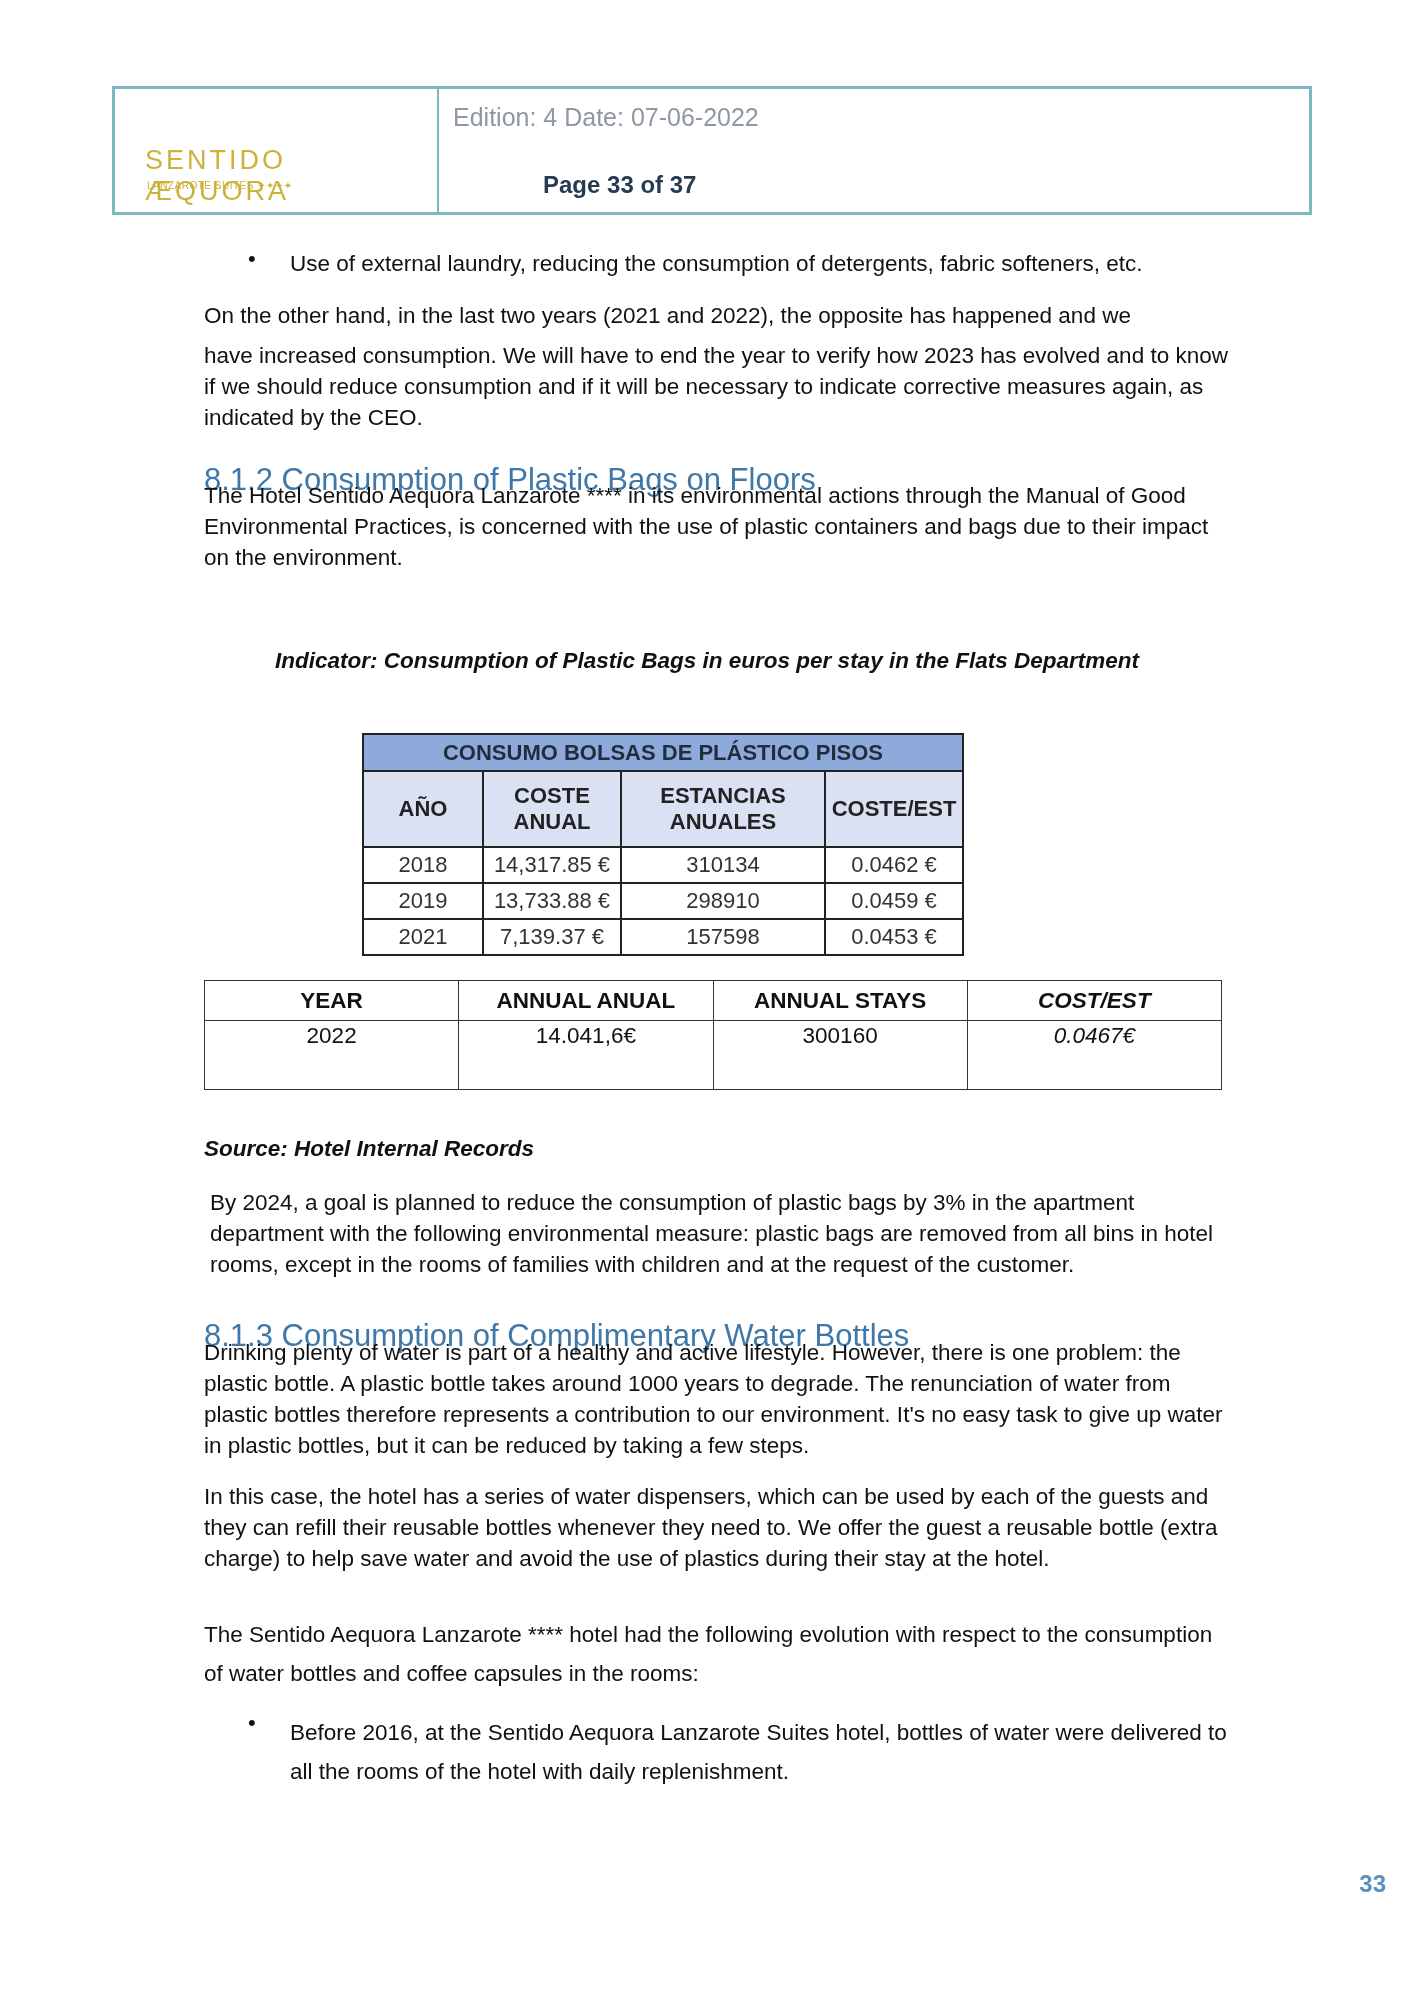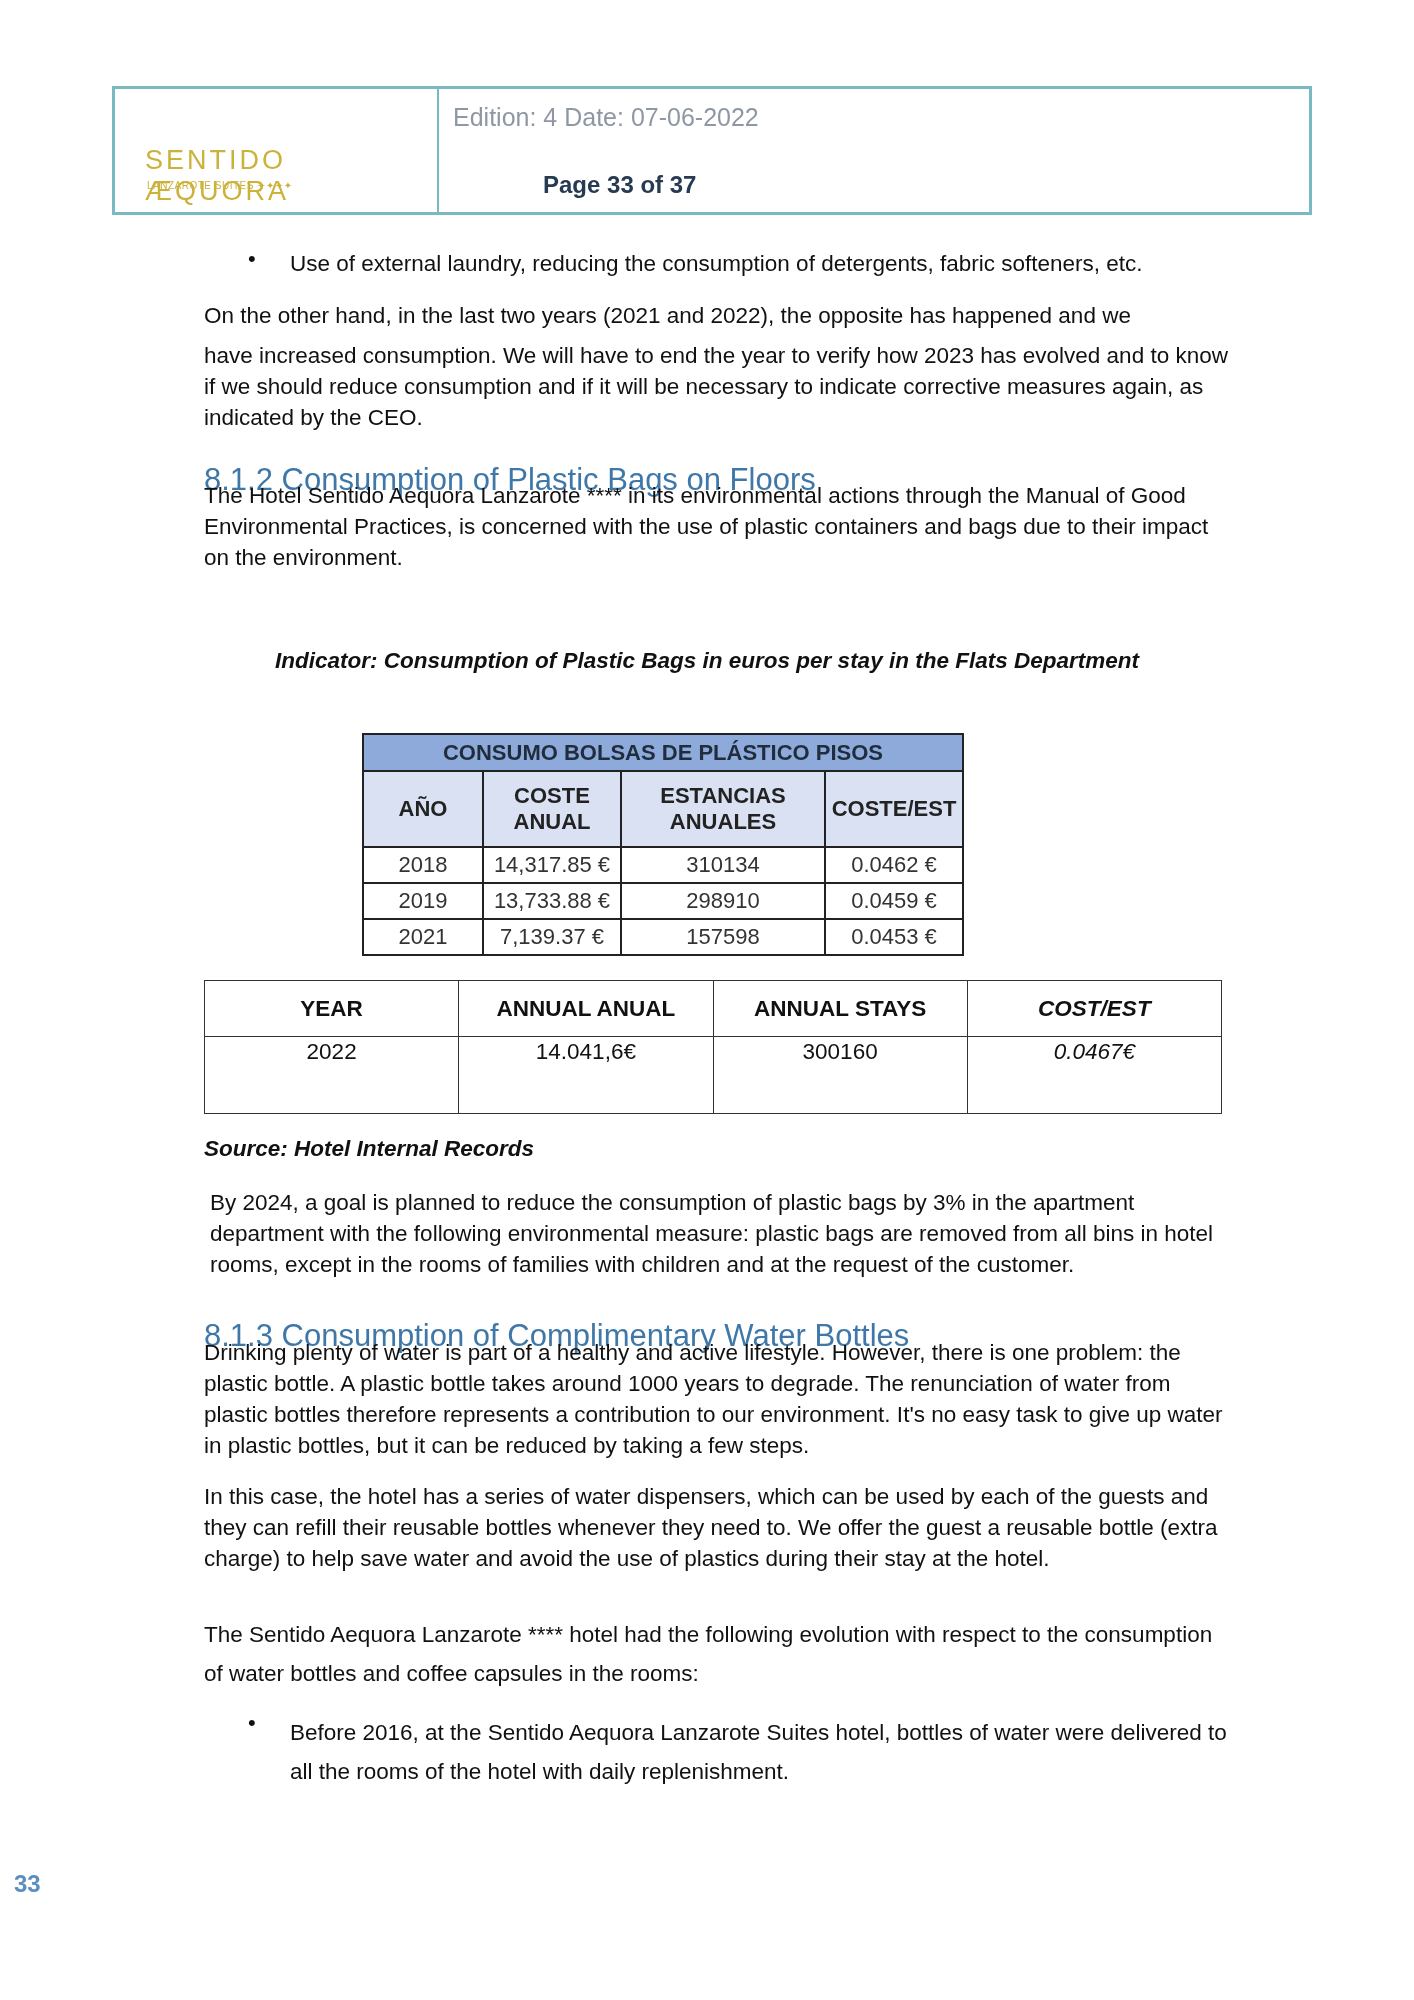--- a/index.html
+++ b/index.html
@@ -30,26 +30,26 @@
 
   
   table.es { position:absolute; left:362px; top:733px; width:602px; border-collapse:collapse; font-size:22px; color:#333; }
   table.es td, table.es th { border:2px solid #222; text-align:center; padding:0; }
   table.es .ttl { background:#8eaadb; height:35px; font-weight:bold; color:#1f2d3d; font-size:22px; }
   table.es .colh th { background:#d9e1f3; height:74px; font-weight:bold; color:#222; font-size:22px; }
   table.es tbody td { height:34px; }
 
   
   table.en { position:absolute; left:204px; top:980px; width:1018px; border-collapse:collapse; font-size:22.5px; }
-  table.en th, table.en td { border:1.5px solid #333; text-align:center; padding:12px; width:25%; }
+  table.en th, table.en td { border:1.5px solid #333; text-align:center; padding:4px; width:25%; }
   table.en th { height:31px; font-weight:bold; }
   table.en td { height:62px; vertical-align:top; padding-top:2px; }
   .it { font-style:italic;margin-left:44px; }
 
-  .footer-num { position:absolute; left:0; width:1386px; top:1870px; text-align:left; font-size:24px; font-weight:bold; color:#5b8fc2;padding-left:14px; }
+  .footer-num { position:absolute; left:0; width:1386px; top:1870px; text-align:right; font-size:24px; font-weight:bold; color:#5b8fc2; }
 </style>
 </head>
 <body>
 
 <div class="page">
 
   <div class="hdr">
     <div class="cell c1">
       <div class="logo-main">SENTIDO ÆQUORA</div>
       <div class="logo-sub">LANZAROTE SUITES ✦✦✦✦</div>

